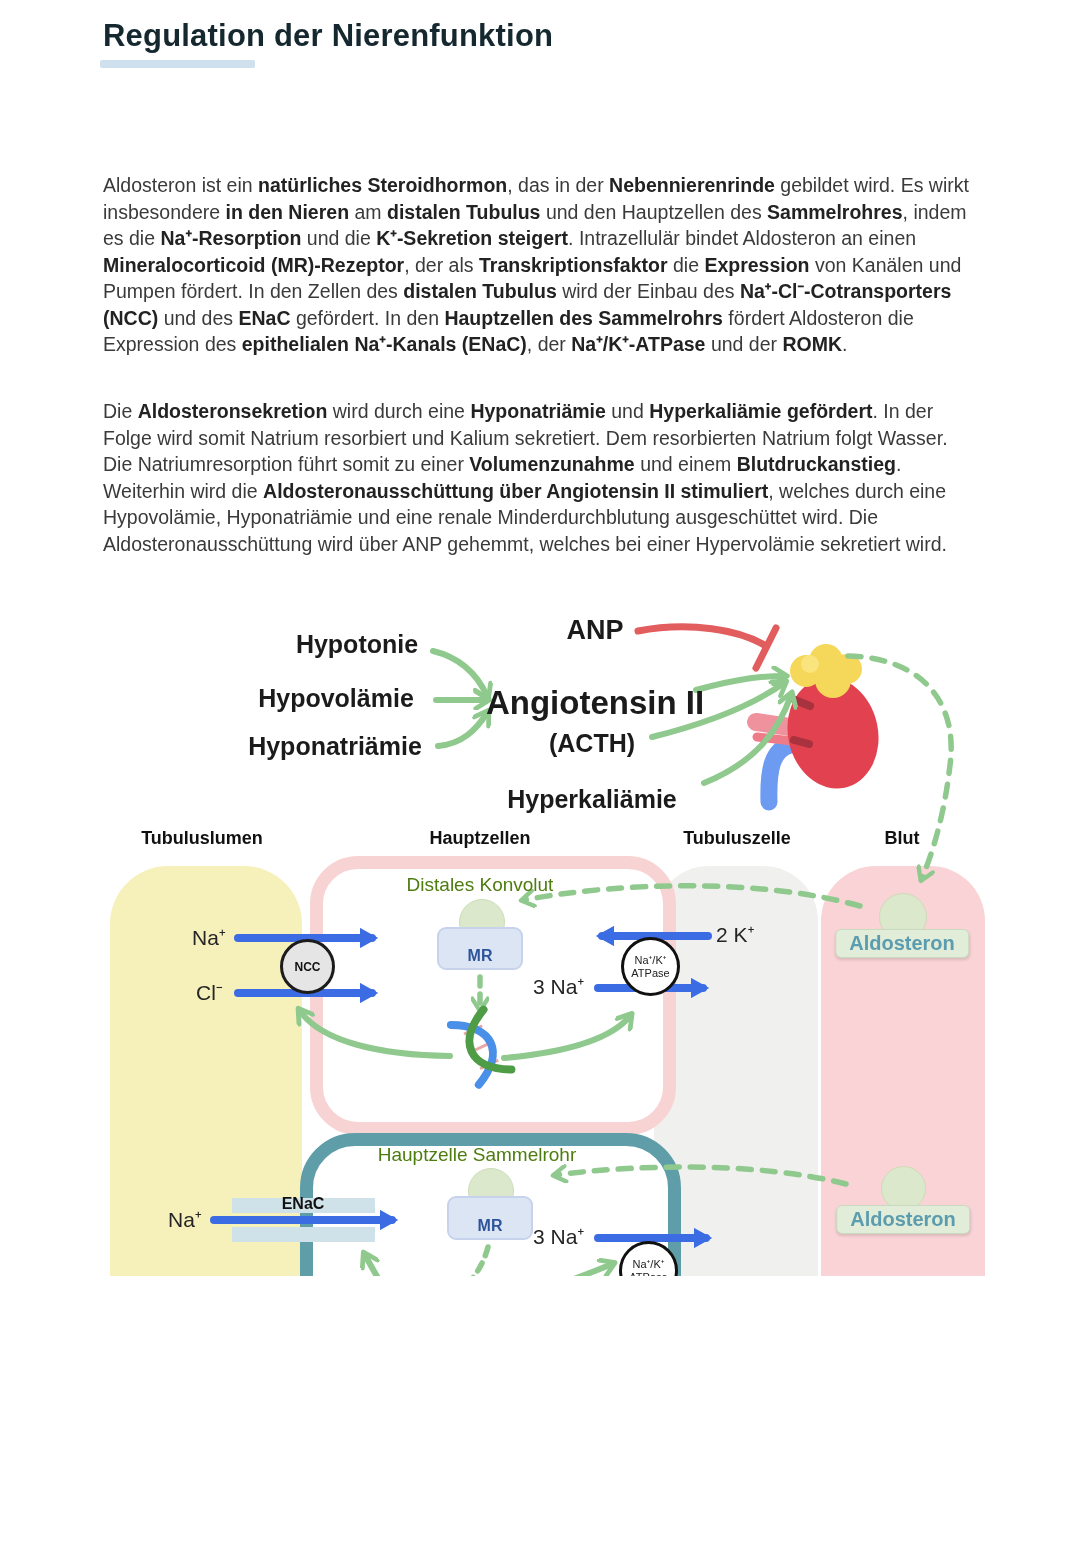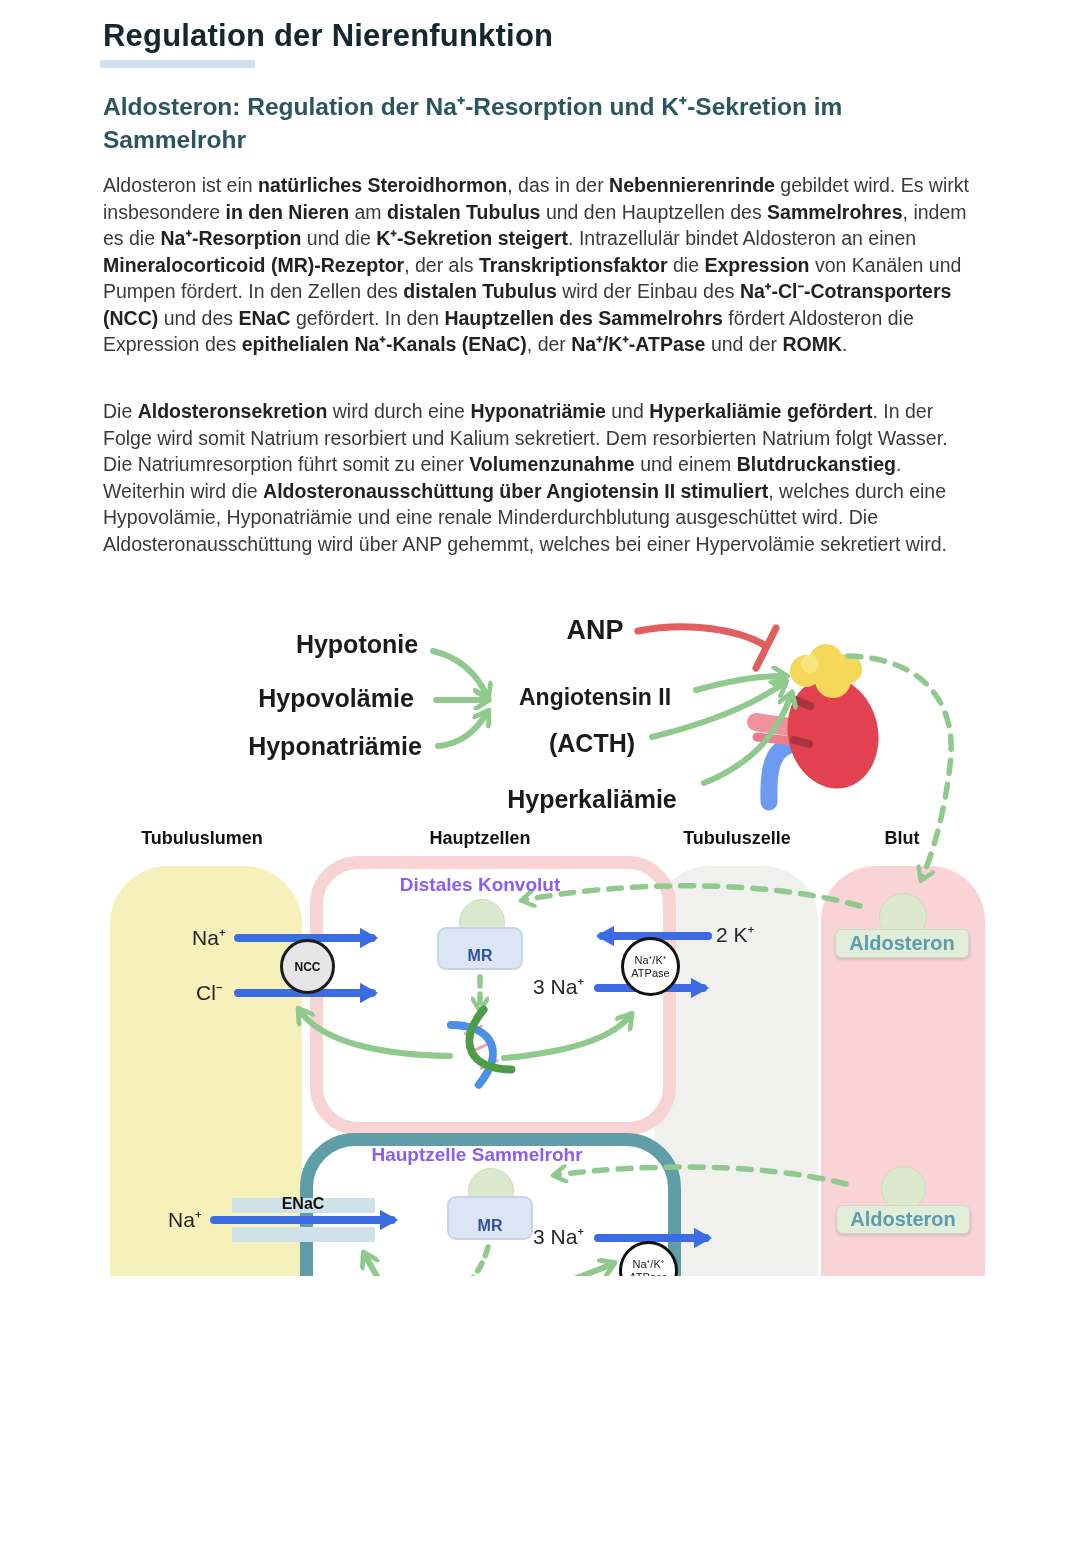--- a/index.html
+++ b/index.html
@@ -19,21 +19,21 @@
   .p2{top:398px;}
   .flow{position:absolute;font-weight:800;color:#1b1b1b;font-size:25px;z-index:6;}
   .colhdr{position:absolute;font-weight:800;color:#111;font-size:18px;z-index:6;}
   .col{position:absolute;z-index:1;}
   .col-yellow{left:110px;top:866px;width:192px;height:567px;background:#f6f0ba;border-radius:58px;}
   .col-gray{left:654px;top:866px;width:164px;height:598px;background:#f0f0ef;border-radius:55px;}
   .col-pink{left:821px;top:866px;width:164px;height:598px;background:#f9d3d5;border-radius:55px;}
   .cellbox{position:absolute;background:#fff;z-index:2;}
   .cell1{left:310px;top:856px;width:340px;height:253px;border:13px solid #f8d3d3;border-radius:48px;}
   .cell2{left:300px;top:1133px;width:355px;height:330px;border:13px solid #5f9ea9;border-radius:55px;}
-  .celltitle{position:absolute;font-weight:700;color:#8b5cf6;font-size:19px;z-index:6;}
+  .celltitle{position:absolute;font-weight:400;color:#4d7c0f;font-size:19px;z-index:6;}
   .overlay{position:absolute;left:0;top:0;width:1080px;height:1560px;z-index:3;pointer-events:none;}
   .chan{position:absolute;z-index:5;}
   .circle{border-radius:50%;box-sizing:border-box;display:flex;align-items:center;
           justify-content:center;text-align:center;}
   .ncc{left:280px;top:939px;width:55px;height:55px;background:#e5e5e5;border:3px solid #1c1c1c;
        font-weight:800;font-size:12px;color:#111;}
   .atpase{background:#fff;border:3px solid #111;font-size:11px;line-height:13px;color:#222;
           flex-direction:column;}
   .atp1{left:621px;top:937px;width:59px;height:59px;}
   .atp2{left:619px;top:1241px;width:59px;height:59px;}
@@ -55,30 +55,29 @@
             border-radius:4px;z-index:2;}
   .page-num{position:absolute;left:990px;top:1506px;font-size:37px;color:#1d1d1d;z-index:2;}
 </style>
 </head>
 <body>
 
 <div class="page">
 
   <h1 class="title">Regulation der Nierenfunktion</h1>
   <div class="title-underline"></div>
-  <h2 class="heading">Aldosteron: Regulation der Na⁺-Resorption und K⁺-Sekretion im Sammelrohr</h2>
 
   <p class="body p1"><span>Aldosteron ist ein </span><b>natürliches Steroidhormon</b><span>, das in der </span><b>Nebennierenrinde</b><span> gebildet wird. Es wirkt insbesondere </span><b>in den Nieren</b><span> am </span><b>distalen Tubulus</b><span> und den Hauptzellen des </span><b>Sammelrohres</b><span>, indem es die </span><b>Na⁺-Resorption</b><span> und die </span><b>K⁺-Sekretion steigert</b><span>. Intrazellulär bindet Aldosteron an einen </span><b>Mineralocorticoid (MR)-Rezeptor</b><span>, der als </span><b>Transkriptionsfaktor</b><span> die </span><b>Expression</b><span> von Kanälen und Pumpen fördert. In den Zellen des </span><b>distalen Tubulus</b><span> wird der Einbau des </span><b>Na⁺-Cl⁻-Cotransporters (NCC)</b><span> und des </span><b>ENaC</b><span> gefördert. In den </span><b>Hauptzellen des Sammelrohrs</b><span> fördert Aldosteron die Expression des </span><b>epithelialen Na⁺-Kanals (ENaC)</b><span>, der </span><b>Na⁺/K⁺-ATPase</b><span> und der </span><b>ROMK</b><span>.</span></p>
   <p class="body p2"><span>Die </span><b>Aldosteronsekretion</b><span> wird durch eine </span><b>Hyponatriämie</b><span> und </span><b>Hyperkaliämie gefördert</b><span>. In der Folge wird somit Natrium resorbiert und Kalium sekretiert. Dem resorbierten Natrium folgt Wasser. Die Natriumresorption führt somit zu einer </span><b>Volumenzunahme</b><span> und einem </span><b>Blutdruckanstieg</b><span>. Weiterhin wird die </span><b>Aldosteronausschüttung über Angiotensin II stimuliert</b><span>, welches durch eine Hypovolämie, Hyponatriämie und eine renale Minderdurchblutung ausgeschüttet wird. Die Aldosteronausschüttung wird über ANP gehemmt, welches bei einer Hypervolämie sekretiert wird.</span></p>
 
   <div class="flow ctr" style="left:357px;top:630px;">Hypotonie</div>
   <div class="flow ctr" style="left:336px;top:684px;">Hypovolämie</div>
   <div class="flow ctr" style="left:335px;top:732px;">Hyponatriämie</div>
   <div class="flow ctr" style="left:595px;top:615px;font-size:27px;">ANP</div>
-  <div class="flow ctr" style="left:595px;top:684px;font-size:23px;">Angiotensin II</div>
+  <div class="flow ctr" style="left:595px;top:684px;font-size:33px;">Angiotensin II</div>
   <div class="flow ctr" style="left:592px;top:729px;">(ACTH)</div>
   <div class="flow ctr" style="left:592px;top:772px;margin-top:13px;">Hyperkaliämie</div>
 
   <div class="colhdr ctr" style="left:202px;top:828px;">Tubuluslumen</div>
   <div class="colhdr ctr" style="left:480px;top:828px;">Hauptzellen</div>
   <div class="colhdr ctr" style="left:737px;top:828px;">Tubuluszelle</div>
   <div class="colhdr ctr" style="left:902px;top:828px;">Blut</div>
 
   <div class="col col-yellow"></div>
   <div class="col col-gray"></div>

